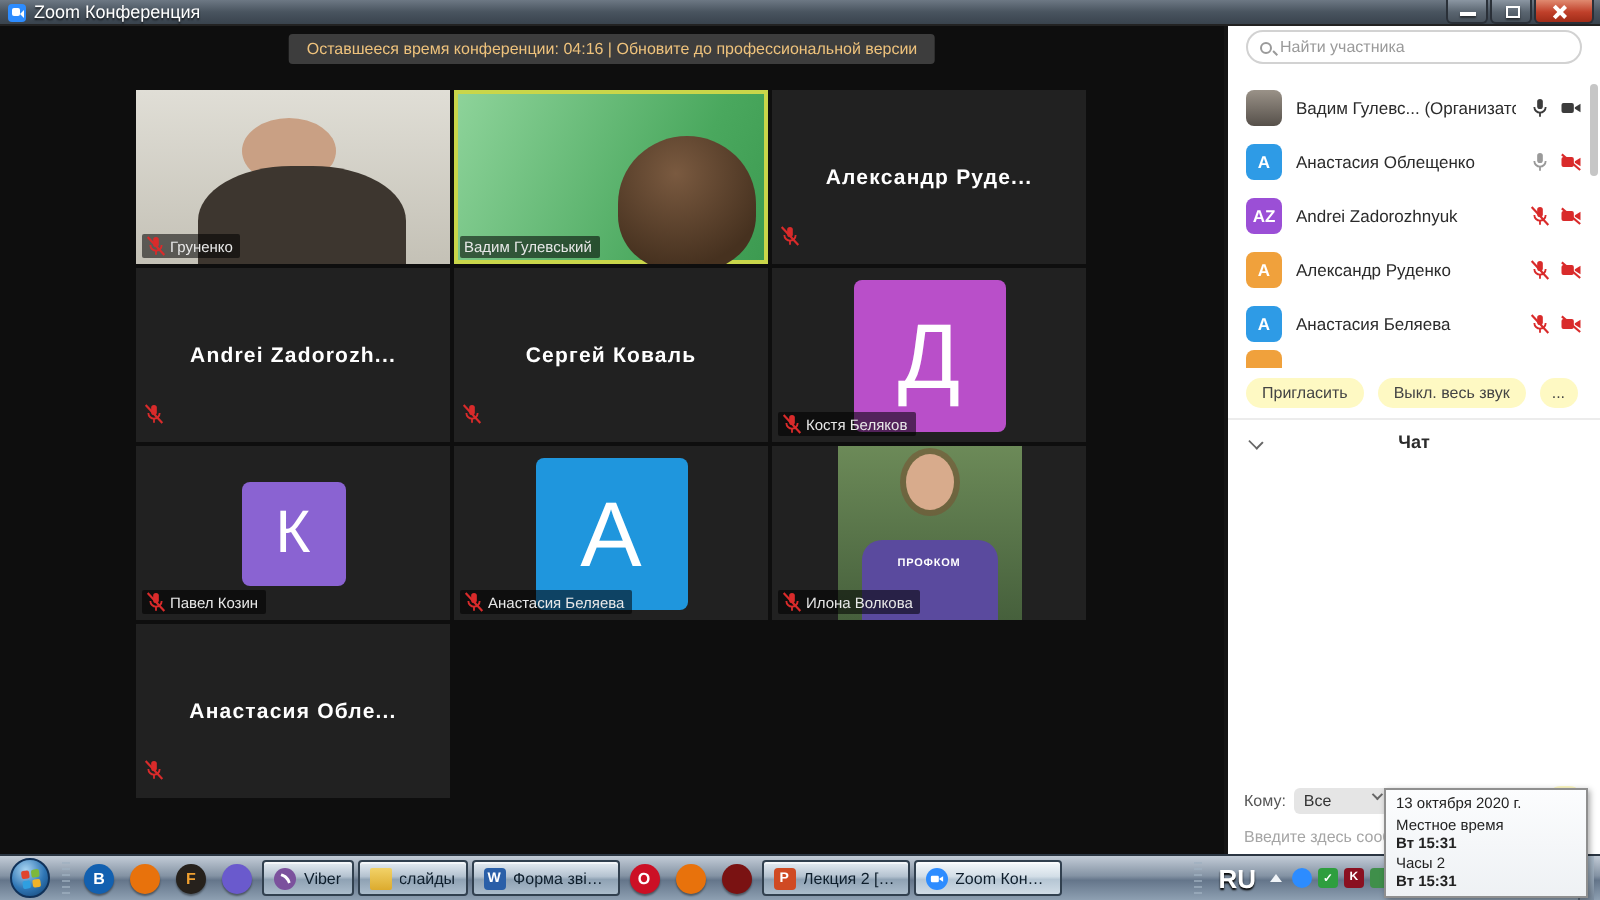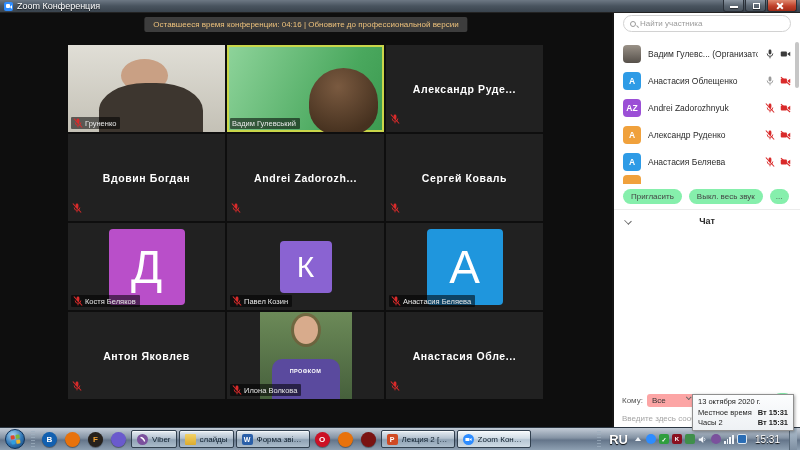--- a/index.html
+++ b/index.html
@@ -92,44 +92,44 @@
     justify-content:center; color:#fff; font-size:8.5px; font-weight:bold; }
   .p-avatar.photo { background:linear-gradient(#9a9288,#56504a); }
   .p-name { flex:1; font-size:8.5px; color:#2b2b2b; white-space:nowrap; overflow:hidden; }
   .p-icons { display:flex; gap:5px; align-items:center; flex:none; }
   .p-partial { height:9px; overflow:hidden; padding:0 9px; }
   .scroll-thumb { position:absolute; right:1px; top:2px; width:4px; height:46px; background:#c6c6c6;
     border-radius:2px; }
 
   .actions { flex:none; height:26px; display:flex; align-items:center; gap:7px; padding:0 9px;
     border-bottom:1px solid #ececec; }
-  .chip-btn { background:#86efac; border-radius:9px; font-size:8px; color:#444; padding:3px 8px;
+  .chip-btn { background:#fef9c3; border-radius:9px; font-size:8px; color:#444; padding:3px 8px;
     white-space:nowrap; }
   .chip-btn.sm { padding:3px 6px; }
 
   .chat-body { flex:1; }
   .chat-footer { flex:none; height:20px; display:flex; align-items:center; padding:0 8px; gap:4px; }
   .to-label { font-size:8px; color:#555; }
-  .to-chip { background:#fca5a5; border-radius:3px; font-size:8px; color:#333; padding:2px 5px;
+  .to-chip { background:#e5e5e5; border-radius:3px; font-size:8px; color:#333; padding:2px 5px;
     display:flex; gap:20px; }
   .to-chip .dn { width:4px; height:4px; border-right:1.2px solid #666; border-bottom:1.2px solid #666;
     transform:rotate(45deg) translateY(-1px); }
   .footer-right { margin-left:auto; display:flex; align-items:center; gap:5px; }
   .file-label { font-size:8px; color:#444; }
   .chat-input-row { flex:none; height:17px; padding:0 8px; display:flex; align-items:center; }
   .chat-input { border:none; outline:none; width:100%; font-size:8px; color:#333;
     font-family:"Liberation Sans",sans-serif; }
   .chat-input::placeholder { color:#a5a5a5; }
 
   
   .clock-tip { position:absolute; left:692px; top:394px; width:102px; z-index:60;
     background:linear-gradient(#fcfdfe,#eef1f4); border:1px solid #8f8f8f; box-shadow:1px 1px 3px rgba(0,0,0,.35);
     padding:2px 5px 3px; font-size:7.5px; color:#222; }
   .tip-date { margin-bottom:2px; }
-  .tip-row { display:flex; justify-content:space-between; margin-top:1px; }
+  .tip-row { display:flex; justify-content:space-between; margin-top:1px;flex-direction:column; }
   .tip-row b { font-weight:bold; }
 
   
   .taskbar { height:23px; flex:none; background:linear-gradient(#c3ccd7,#8493a4 45%,#64758a 55%,#8ea0b2);
     border-top:1px solid #2b3642; display:flex; align-items:center; padding:0 2px; position:relative; z-index:10; }
   .start-orb { width:20px; height:20px; border-radius:50%; flex:none; margin:0 3px;
     background:radial-gradient(circle at 38% 28%,#a8d4f2,#2f76b5 55%,#123f6e); border:1px solid #10325a;
     display:flex; align-items:center; justify-content:center; }
   .flag { width:9px; height:9px; display:grid; grid-template-columns:1fr 1fr; gap:1px; transform:rotate(-8deg); }
   .flag i { border-radius:1px; }
@@ -205,29 +205,20 @@
           <div class="tile">
             <div class="tile-center-name">Александр Руде...</div>
             <span class="tile-mic-corner"><svg width="10" height="10" viewBox="0 0 12 12">
 <rect x="4.3" y="0.6" width="3.4" height="6" rx="1.7" fill="#d92b2b"></rect>
 <path d="M2.6 5.4a3.4 3.4 0 0 0 6.8 0" fill="none" stroke="#d92b2b" stroke-width="1.1"></path>
 <line x1="6" y1="8.8" x2="6" y2="11.2" stroke="#d92b2b" stroke-width="1.1"></line>
 <line x1="1" y1="0.6" x2="11" y2="11.4" stroke="#d92b2b" stroke-width="1.3"></line>
               </svg></span>
           </div>
           <div class="tile">
-            <div class="tile-center-name">Вдовин Богдан</div>
-            <span class="tile-mic-corner"><svg width="10" height="10" viewBox="0 0 12 12">
-<rect x="4.3" y="0.6" width="3.4" height="6" rx="1.7" fill="#d92b2b"></rect>
-<path d="M2.6 5.4a3.4 3.4 0 0 0 6.8 0" fill="none" stroke="#d92b2b" stroke-width="1.1"></path>
-<line x1="6" y1="8.8" x2="6" y2="11.2" stroke="#d92b2b" stroke-width="1.1"></line>
-<line x1="1" y1="0.6" x2="11" y2="11.4" stroke="#d92b2b" stroke-width="1.3"></line>
-              </svg></span>
-          </div>
-          <div class="tile">
             <div class="tile-center-name">Andrei Zadorozh...</div>
             <span class="tile-mic-corner"><svg width="10" height="10" viewBox="0 0 12 12">
 <rect x="4.3" y="0.6" width="3.4" height="6" rx="1.7" fill="#d92b2b"></rect>
 <path d="M2.6 5.4a3.4 3.4 0 0 0 6.8 0" fill="none" stroke="#d92b2b" stroke-width="1.1"></path>
 <line x1="6" y1="8.8" x2="6" y2="11.2" stroke="#d92b2b" stroke-width="1.1"></line>
 <line x1="1" y1="0.6" x2="11" y2="11.4" stroke="#d92b2b" stroke-width="1.3"></line>
               </svg></span>
           </div>
           <div class="tile">
             <div class="tile-center-name">Сергей Коваль</div>
@@ -272,29 +263,20 @@
               <span style="display: inline-flex;">
                 <svg width="10" height="10" viewBox="0 0 12 12">
 <rect x="4.3" y="0.6" width="3.4" height="6" rx="1.7" fill="#d92b2b"></rect>
 <path d="M2.6 5.4a3.4 3.4 0 0 0 6.8 0" fill="none" stroke="#d92b2b" stroke-width="1.1"></path>
 <line x1="6" y1="8.8" x2="6" y2="11.2" stroke="#d92b2b" stroke-width="1.1"></line>
 <line x1="1" y1="0.6" x2="11" y2="11.4" stroke="#d92b2b" stroke-width="1.3"></line>
                 </svg>
               </span>
               <span>Анастасия Беляева</span>
             </div>
-          </div>
-          <div class="tile">
-            <div class="tile-center-name">Антон Яковлев</div>
-            <span class="tile-mic-corner"><svg width="10" height="10" viewBox="0 0 12 12">
-<rect x="4.3" y="0.6" width="3.4" height="6" rx="1.7" fill="#d92b2b"></rect>
-<path d="M2.6 5.4a3.4 3.4 0 0 0 6.8 0" fill="none" stroke="#d92b2b" stroke-width="1.1"></path>
-<line x1="6" y1="8.8" x2="6" y2="11.2" stroke="#d92b2b" stroke-width="1.1"></line>
-<line x1="1" y1="0.6" x2="11" y2="11.4" stroke="#d92b2b" stroke-width="1.3"></line>
-              </svg></span>
           </div>
           <div class="tile photo-girl-wrap">
             <div class="girl-photo">
               <div class="shirt">
                 <span>ПРОФКОМ</span>
               </div>
             </div>
             <div class="tile-label">
               <span style="display: inline-flex;">
                 <svg width="10" height="10" viewBox="0 0 12 12">

